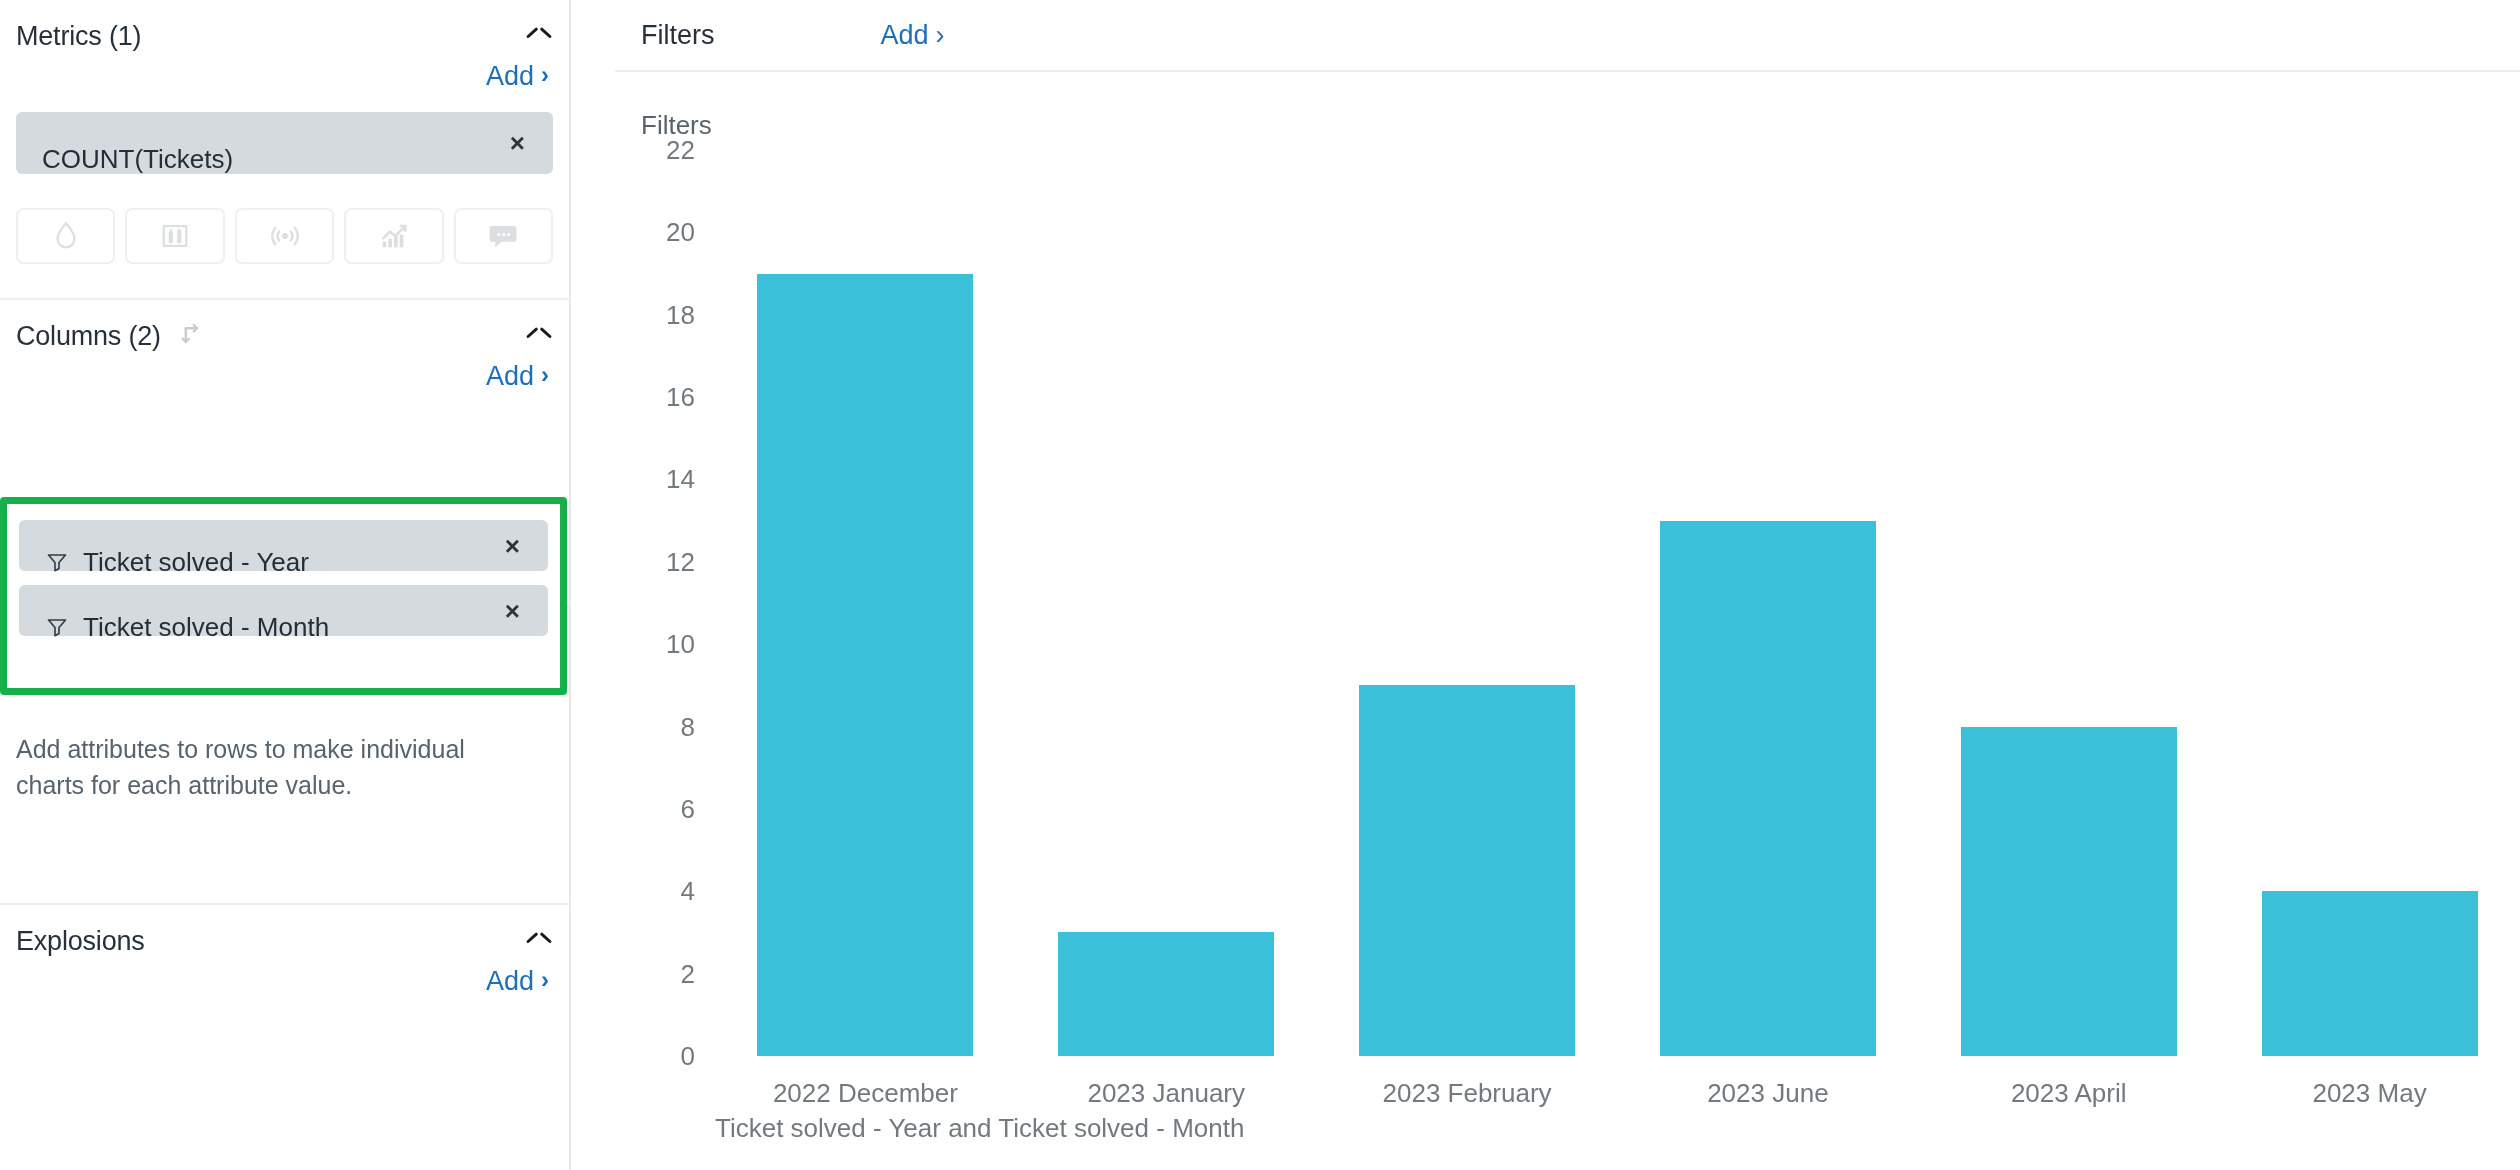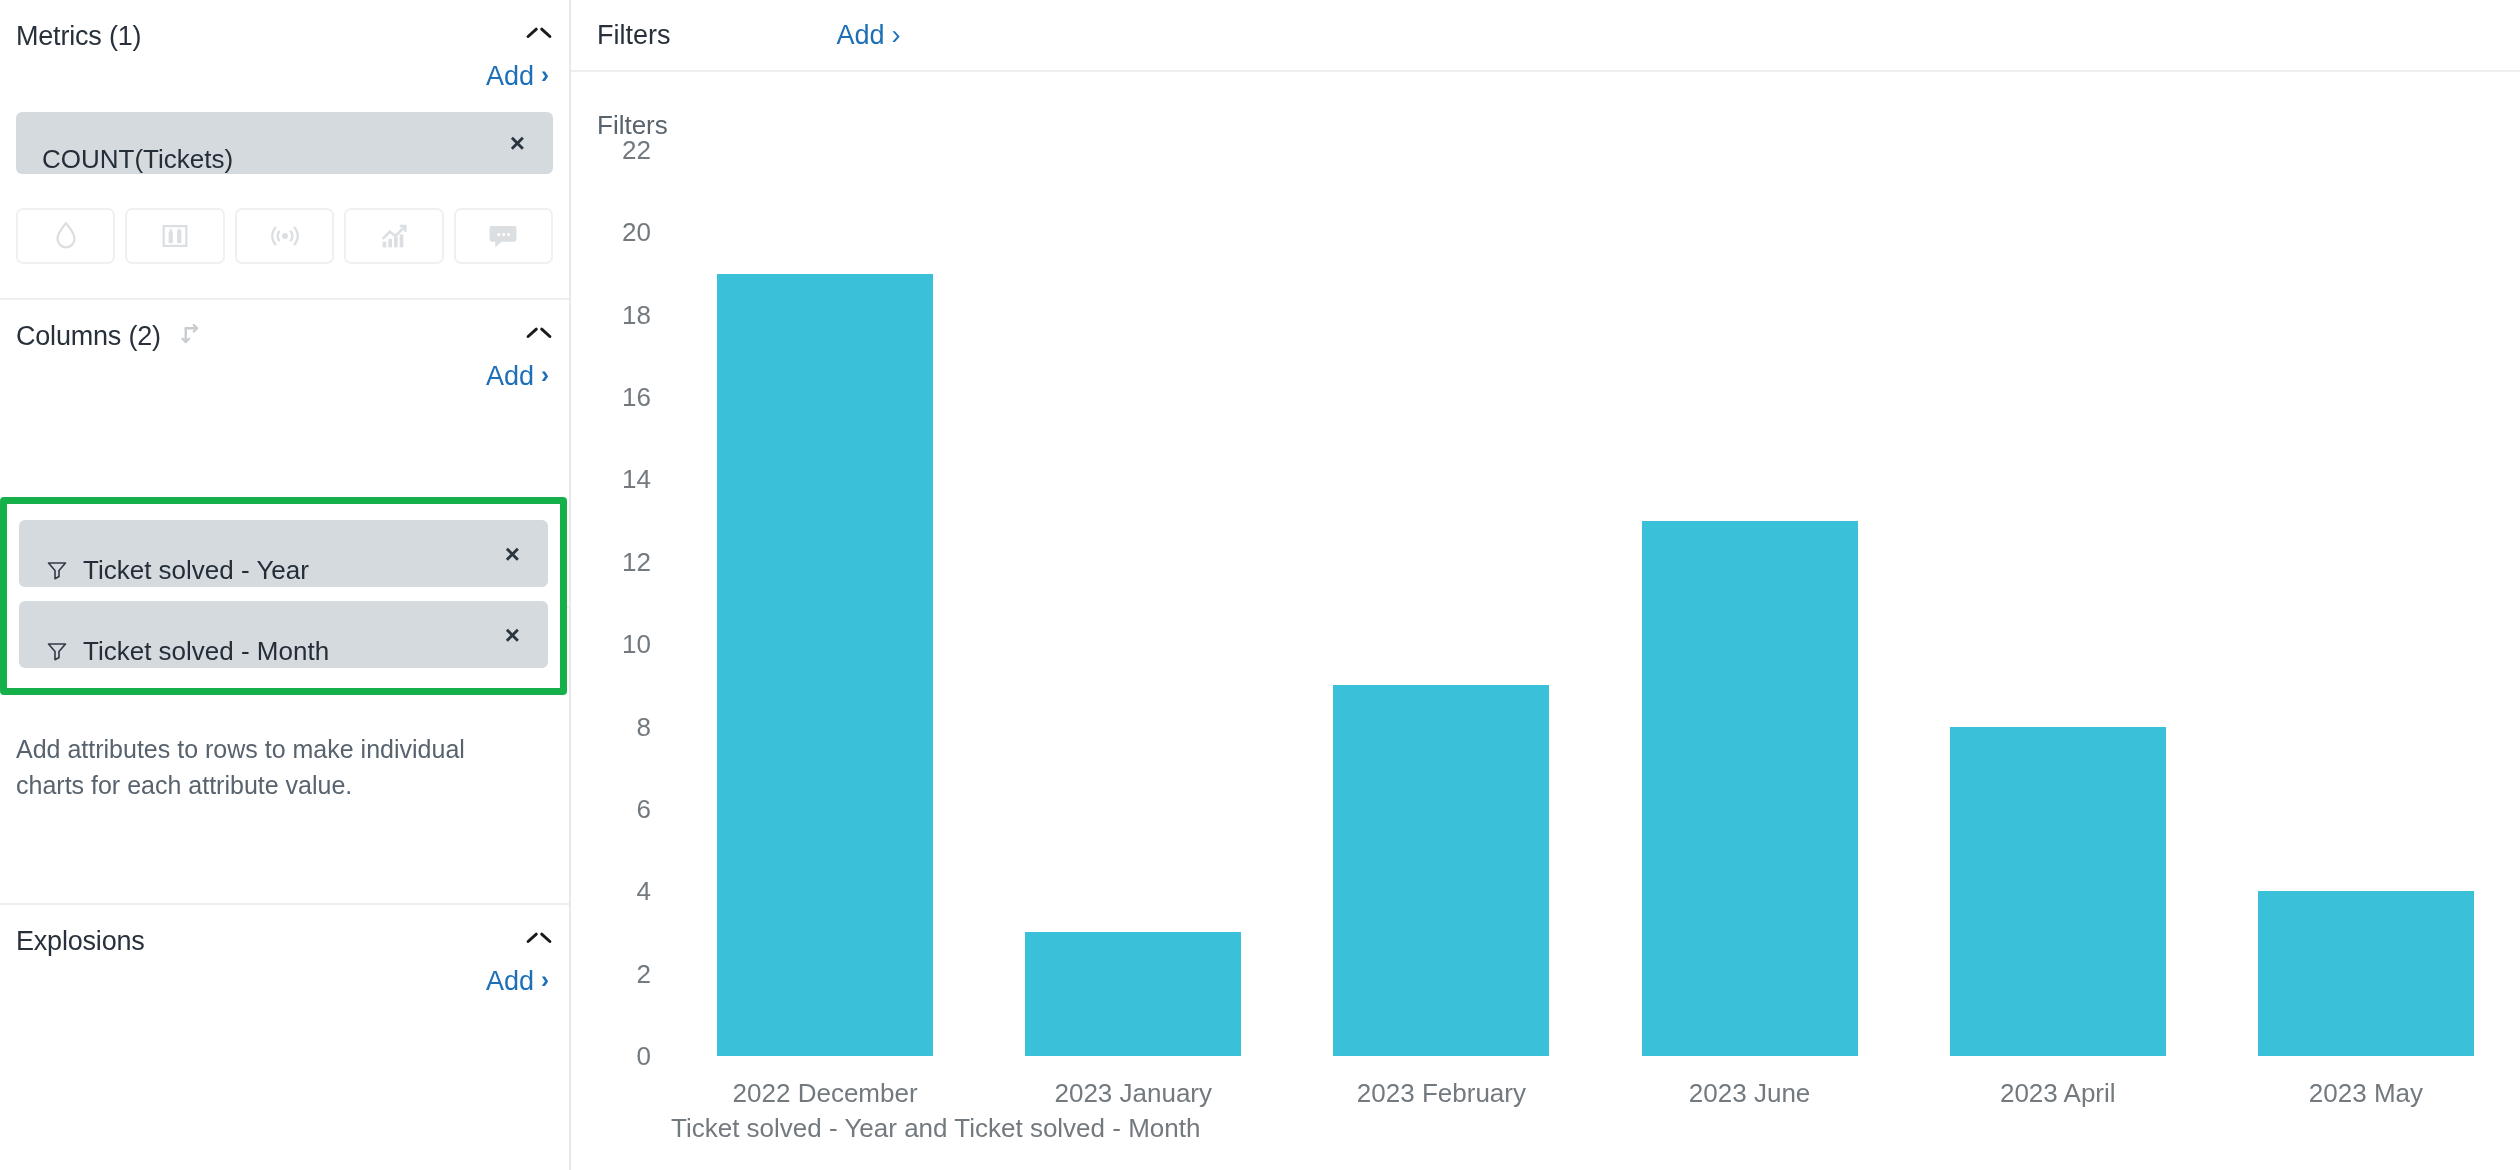--- a/index.html
+++ b/index.html
@@ -78,21 +78,21 @@
     font-size: 24px;
     font-weight: bold;
     line-height: 1;
     position: relative; top: -1px;
   }
 
   .chip {
     position: relative;
     background: #d5dade;
     border-radius: 6px;
-    height: 67px;
+    height: 51px;
     margin: 14px 16px 0 16px;
     display: flex;
     align-items: center;
     padding: 0 22px 0 26px;
     cursor: pointer;
   }
   .chip-label {
     font-size: 26px;
     color: #242e38;
     display: flex;
@@ -152,20 +152,21 @@
   }
   .highlight-box .chip { margin-left: 12px; margin-right: 12px; }
   .highlight-box .chip:first-child { margin-top: 16px; }
 
   
   .content {
     position: relative;
     flex: 1;
     height: 1006px;
     background: #fff;
+    padding-left: 44px;
   }
   .filters-bar {
     display: flex;
     align-items: center;
     height: 72px;
     padding-left: 26px;
     border-bottom: 2px solid #eceef0;
   }
   .filters-label {
     font-size: 27px;

